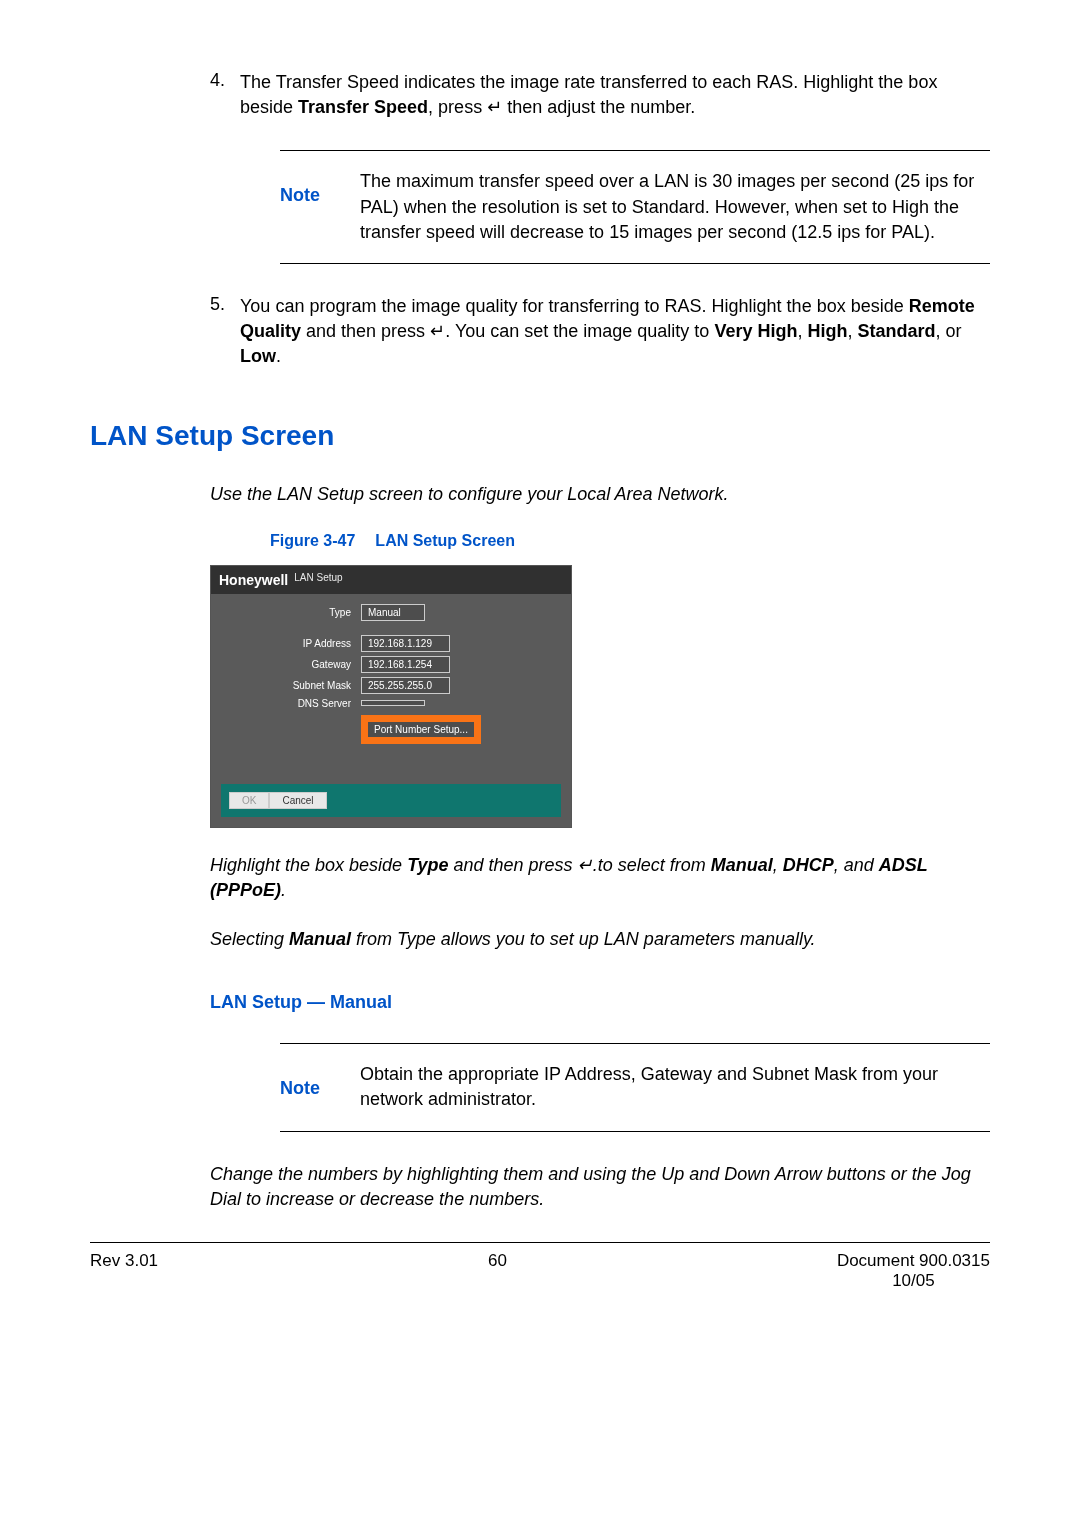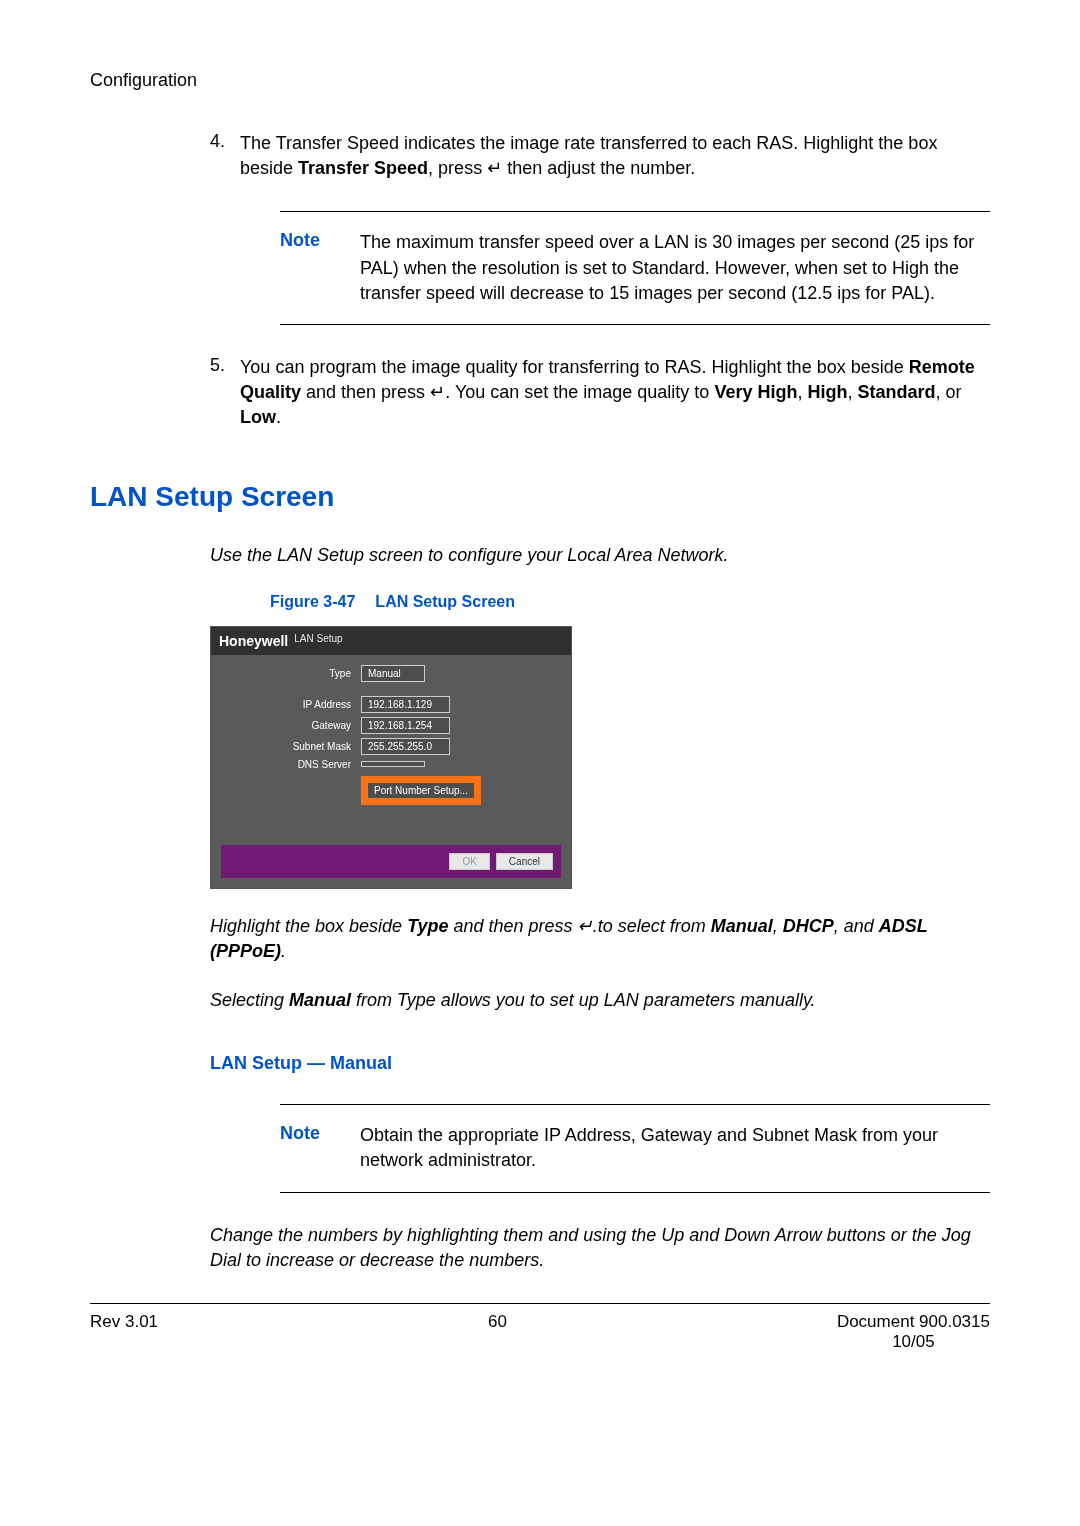--- a/index.html
+++ b/index.html
@@ -45,20 +45,21 @@
   }
   .note-row {
     display: flex;
     align-items: flex-start;
   }
   .note-label {
     color: #0054c8;
     font-weight: bold;
     width: 80px;
     flex-shrink: 0;
+    margin-top: 16px;
   }
   .note-text {
     flex: 1;
     line-height: 1.4;
   }
   h1.section-title {
     color: #0054c8;
     font-size: 28px;
     font-weight: bold;
     margin: 50px 0 30px 0;
@@ -142,24 +143,23 @@
   .lan-port-spacer { width: 140px; }
   .lan-port-btn {
     border: 7px solid #f97316;
     background: #4d4d4d;
     padding: 2px 6px;
     font-size: 10px;
     color: #fff;
   }
   .lan-footer {
     display: flex;
-    justify-content: flex-end;
-    gap: 6px;
+    gap: 0;
     padding: 8px;
-    background: #701a75;
+    background: #0f766e;
   }
   .lan-btn {
     border: 1px solid #ccc;
     background: #e8e8e8;
     color: #333;
     padding: 2px 12px;
     font-size: 10px;
   }
   .lan-btn.dis {
     color: #999;
@@ -172,21 +172,20 @@
     display: flex;
     justify-content: space-between;
     font-size: 17px;
   }
   .footer-right { text-align: center; }
 </style>
 </head>
 <body>
 
 <div class="page">
-  <div class="header-label">Configuration</div>
 
   <div class="content">
     <div class="list-row">
       <div class="list-num">4.</div>
       <div class="list-text">
         <span>The Transfer Speed indicates the image rate transferred to each RAS. Highlight the box beside </span><b>Transfer Speed</b><span>, press </span><span class="enter-icon">↵</span><span> then adjust the number.</span>
       </div>
     </div>
 
     <div class="note-block">

